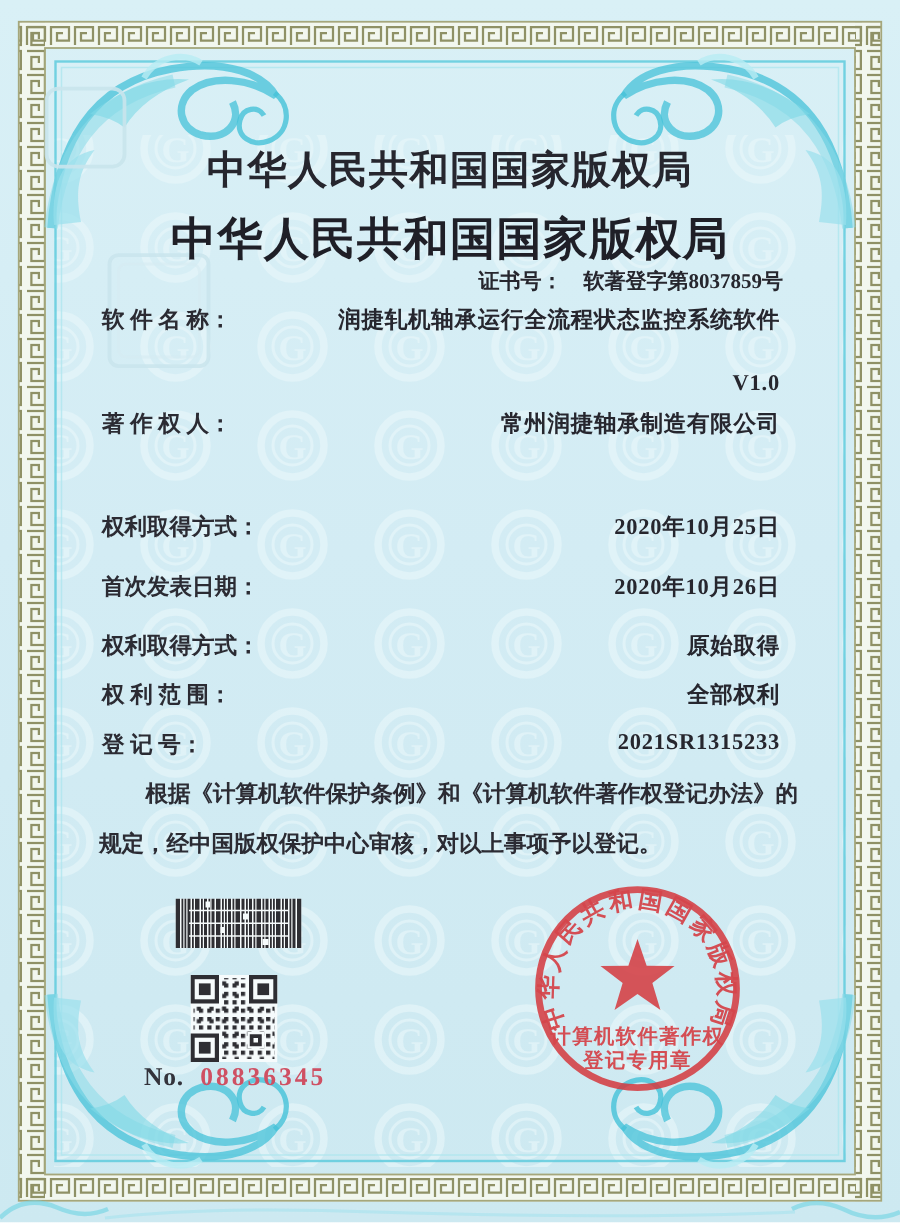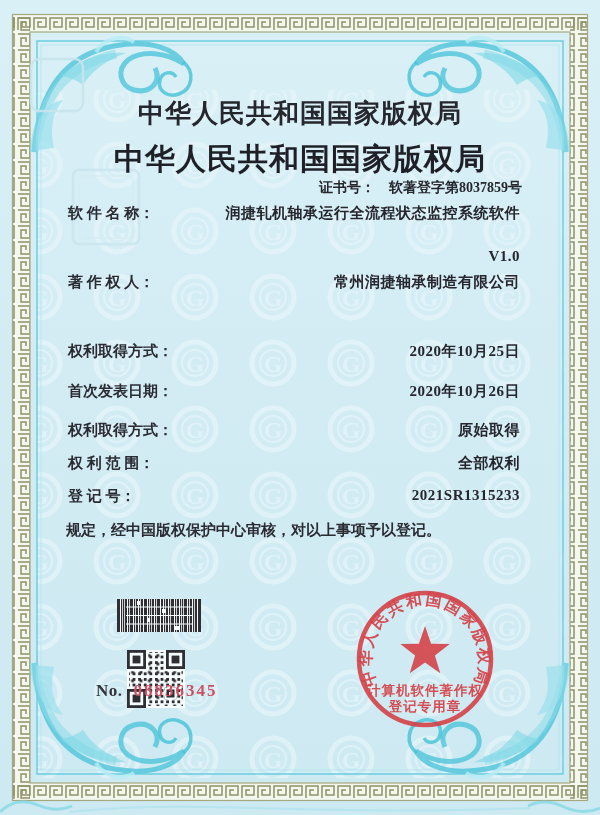--- a/index.html
+++ b/index.html
@@ -14,21 +14,21 @@
   .certno{top:179px;right:78px;font-size:14px;color:#26262e;text-align:right;}
   .certno .lab{margin-right:14px;}
   .fields{position:absolute;left:0;top:4px;width:600px;height:815px;}
   .row{position:absolute;left:68px;right:60px;font-size:15px;}
   .row .lab{position:absolute;left:0;top:0;font-weight:bold;color:#2b2b33;white-space:nowrap;}
   .row .val{position:absolute;left:112px;top:0;width:340px;font-weight:bold;color:#26262e;letter-spacing:0.5px;text-align:right;}
   .val .l2{margin-top:25px;}
   .statement{position:absolute;left:66px;right:66px;top:514px;font-size:15px;line-height:33px;
              font-weight:bold;color:#2b2b33;}
   .statement .ind{text-indent:31px;}
-  .serial{top:681px;left:96px;font-size:17px;color:#33333b;letter-spacing:0.5px;}
+  .serial{top:708px;left:96px;font-size:17px;color:#33333b;letter-spacing:0.5px;}
   .serial .num{color:#cf5063;margin-left:11px;letter-spacing:2px;}
   .issue-date{top:712px;left:360px;font-size:18px;letter-spacing:1.5px;color:#23232b;z-index:3;}
   .sealbox{position:absolute;left:350px;top:584px;width:150px;height:150px;z-index:4;opacity:.93;}
   .barcodebox{position:absolute;left:117px;top:599px;width:84px;height:33px;}
   .qrbox{position:absolute;left:127px;top:650px;width:58px;height:58px;}
 </style>
 </head>
 <body>
 
 <div class="page">
@@ -116,20 +116,21 @@
       <span class="lab">权 利 范 围：</span>
       <span class="val">全部权利</span>
     </div>
     <div class="row" style="top:483px">
       <span class="lab">登  记  号：</span>
       <span class="val">2021SR1315233</span>
     </div>
   </div>
 
   <div class="statement">
+    <div class="ind">根据《计算机软件保护条例》和《计算机软件著作权登记办法》的</div>
     <div>规定，经中国版权保护中心审核，对以上事项予以登记。</div>
   </div>
 
   <svg class="barcodebox" viewBox="0 0 84 33">
     <rect x="0" y="0" width="84" height="33" fill="#f6fbfc"></rect>
     <g fill="#2e2e33">
       <rect x="0" width="3" height="33"></rect>
         <rect x="4" width="1.2" height="33"></rect>
         <rect x="6" width="1.2" height="33"></rect>
       <rect x="8" width="2" height="33"></rect>

